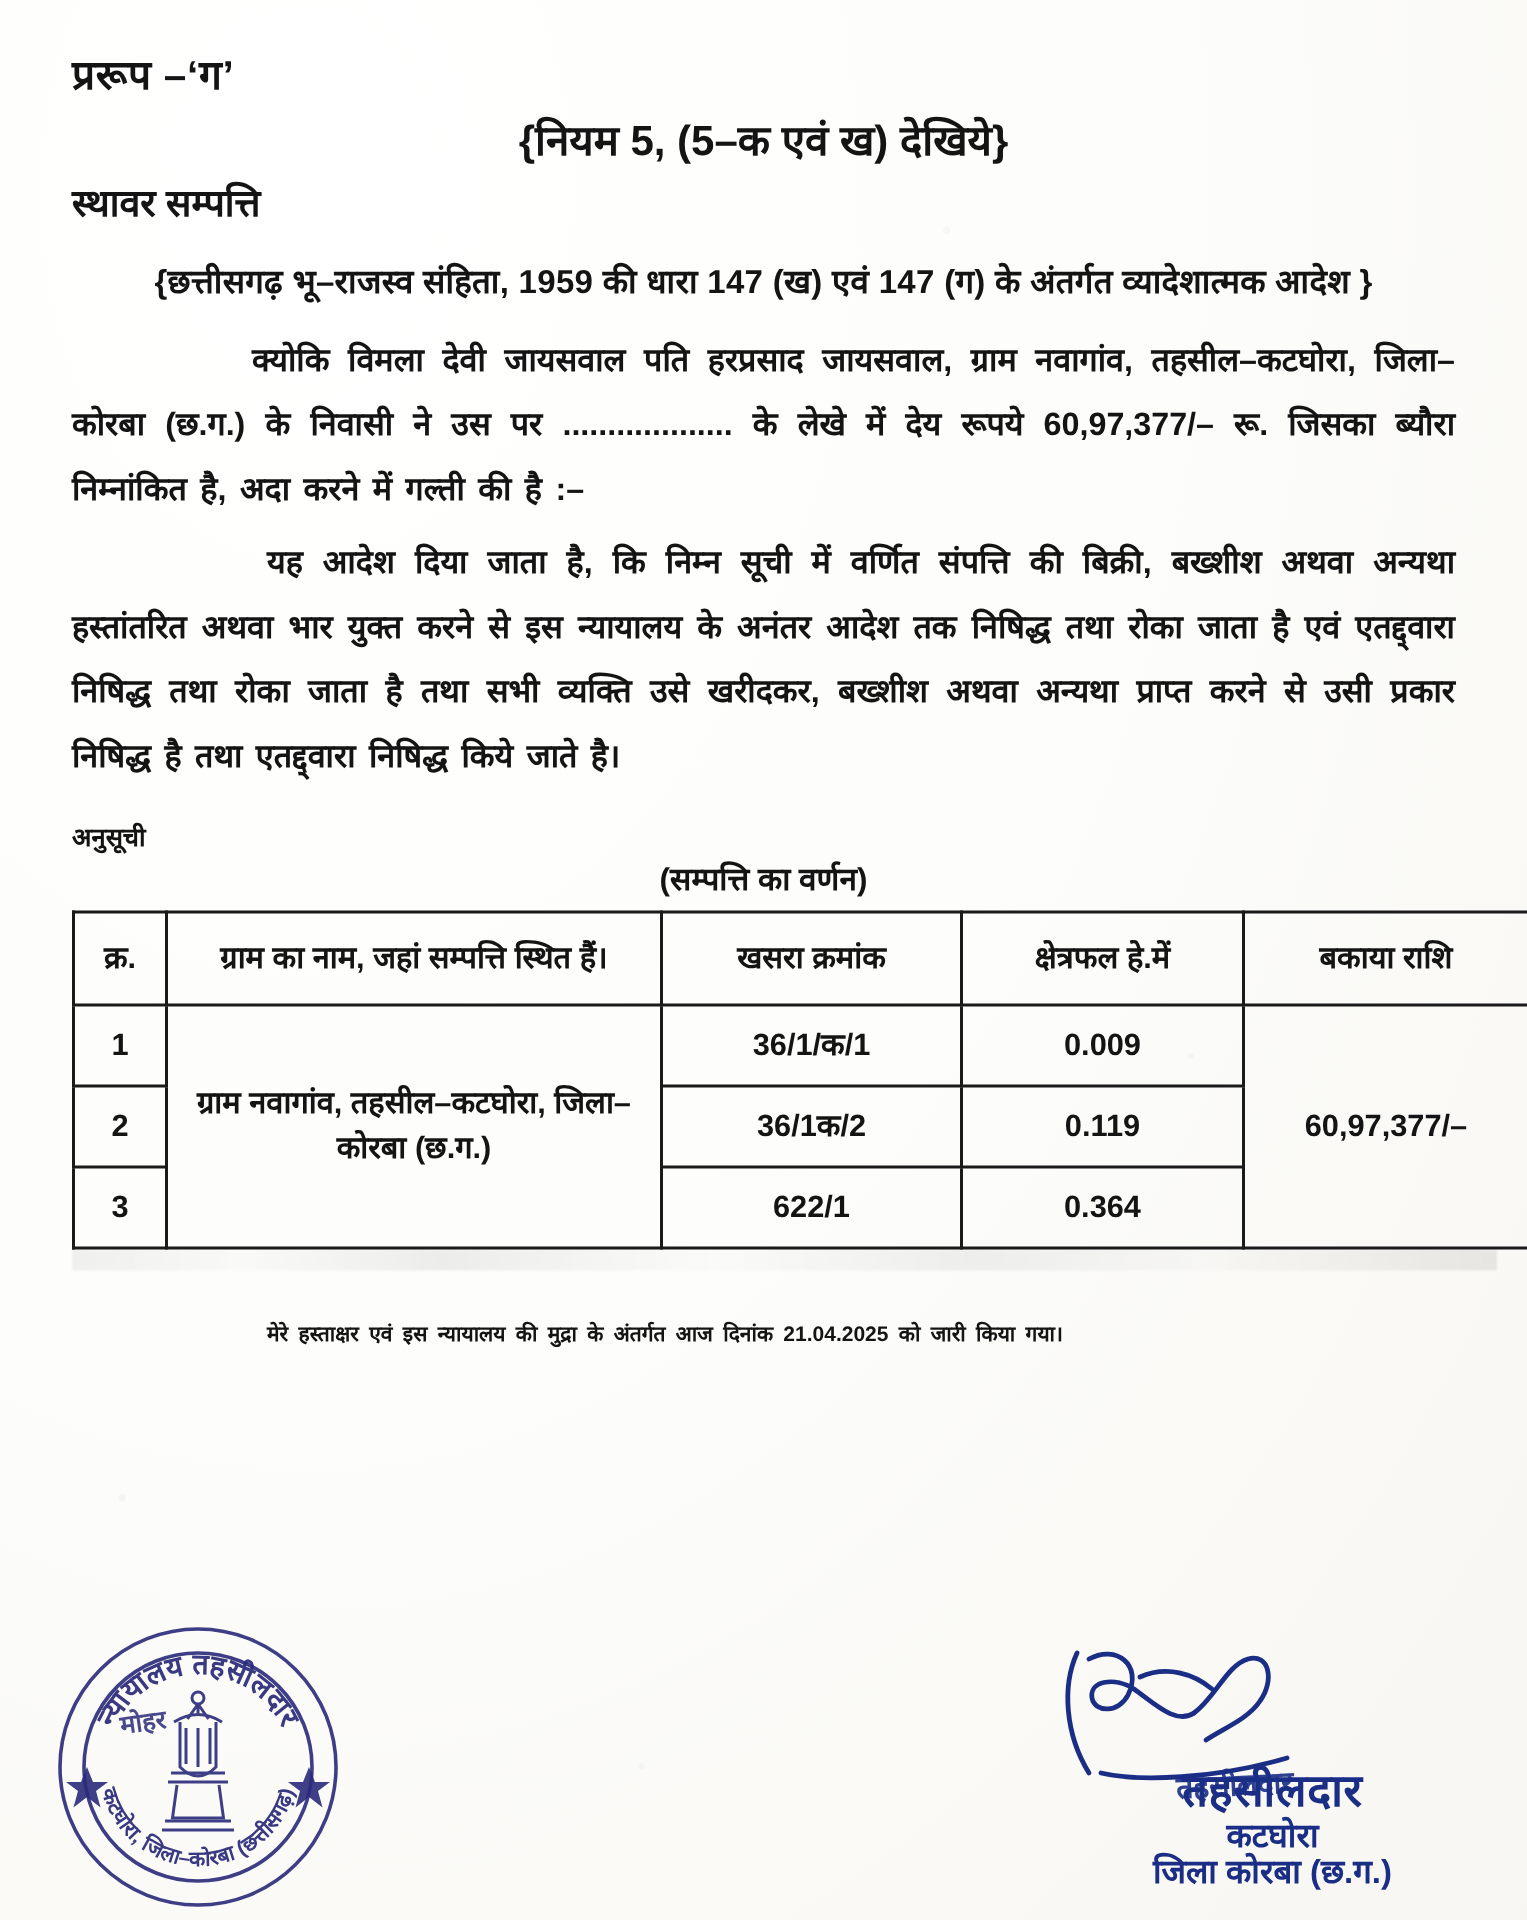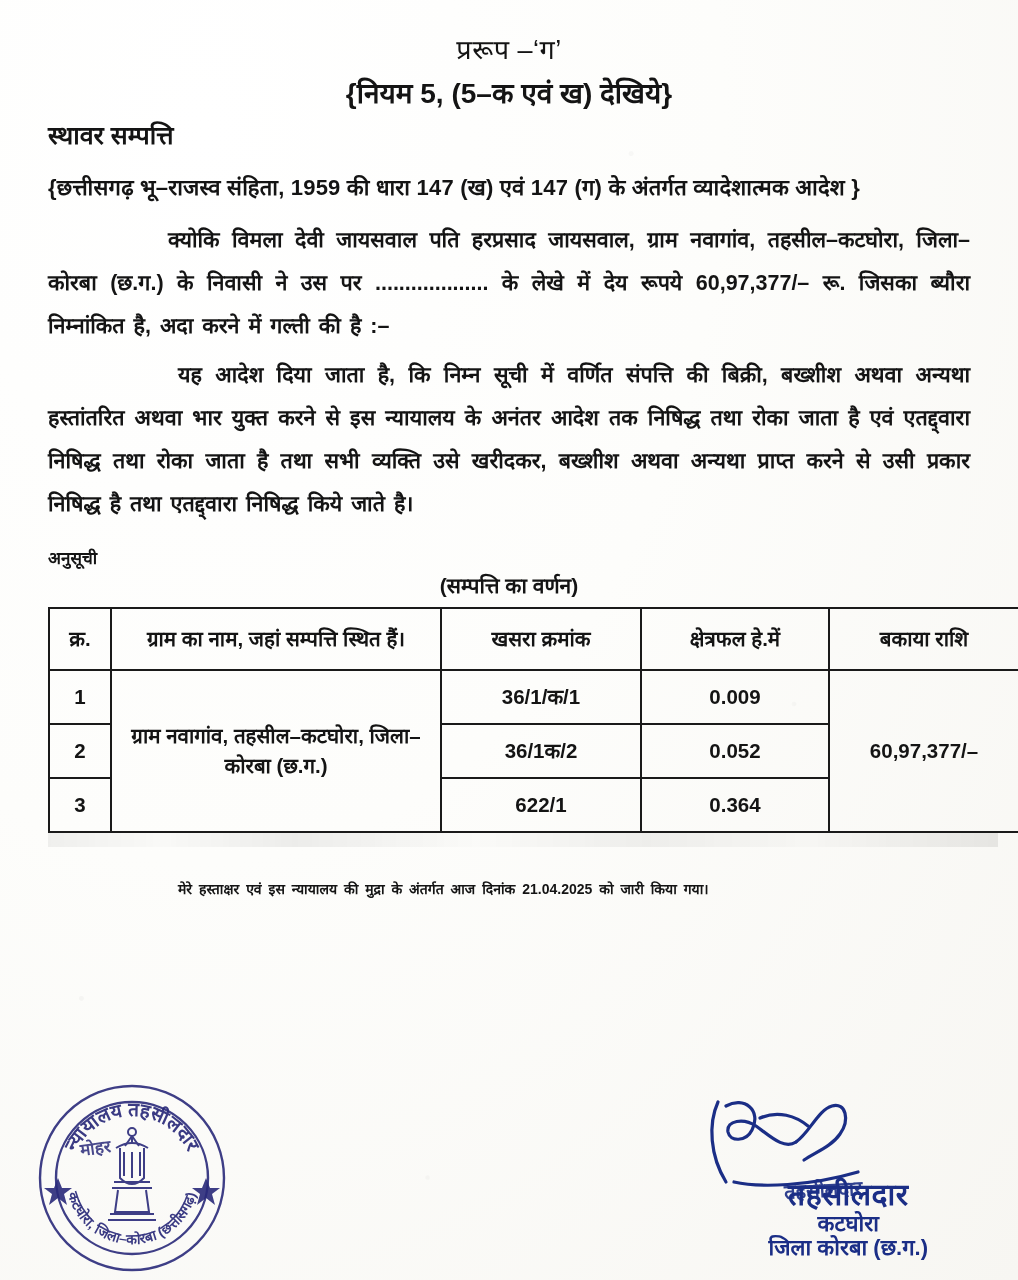--- a/index.html
+++ b/index.html
@@ -35,40 +35,39 @@
     opacity: .8;
   }
 
   .doc {
     position: relative;
     padding: 22px 48px 0 48px;
   }
 
   
   .title-1 {
-    text-align: center;
     font-size: 27px;
-    font-weight: 400;
+    font-weight: 700;
     letter-spacing: .5px;
     margin: 8px 0 6px 0;
   }
   .title-2 {
     text-align: center;
     font-size: 28px;
     font-weight: 700;
     margin: 6px 0 6px 0;
   }
   .title-3 {
     text-align: left;
     font-size: 25px;
     font-weight: 600;
     margin: 4px 0 10px 0;
   }
   .title-4 {
-    text-align: left;
+    text-align: center;
     font-size: 22px;
     font-weight: 700;
     margin: 20px 0 18px 0;
     letter-spacing: .2px;
   }
 
   
   .para {
     font-size: 21.5px;
     font-weight: 600;
@@ -239,21 +238,21 @@
         <tr class="row-d">
           <td class="sn">1</td>
           <td rowspan="3">ग्राम नवागांव, तहसील–कटघोरा, जिला–कोरबा (छ.ग.)</td>
           <td>36/1/क/1</td>
           <td>0.009</td>
           <td rowspan="3">60,97,377/–</td>
         </tr>
         <tr class="row-d">
           <td class="sn">2</td>
           <td>36/1क/2</td>
-          <td>0.052</td>
+          <td>0.119</td>
         </tr>
         <tr class="row-d">
           <td class="sn">3</td>
           <td>622/1</td>
           <td>0.364</td>
         </tr>
       </tbody>
     </table>
 
     <div class="smudge"></div>

